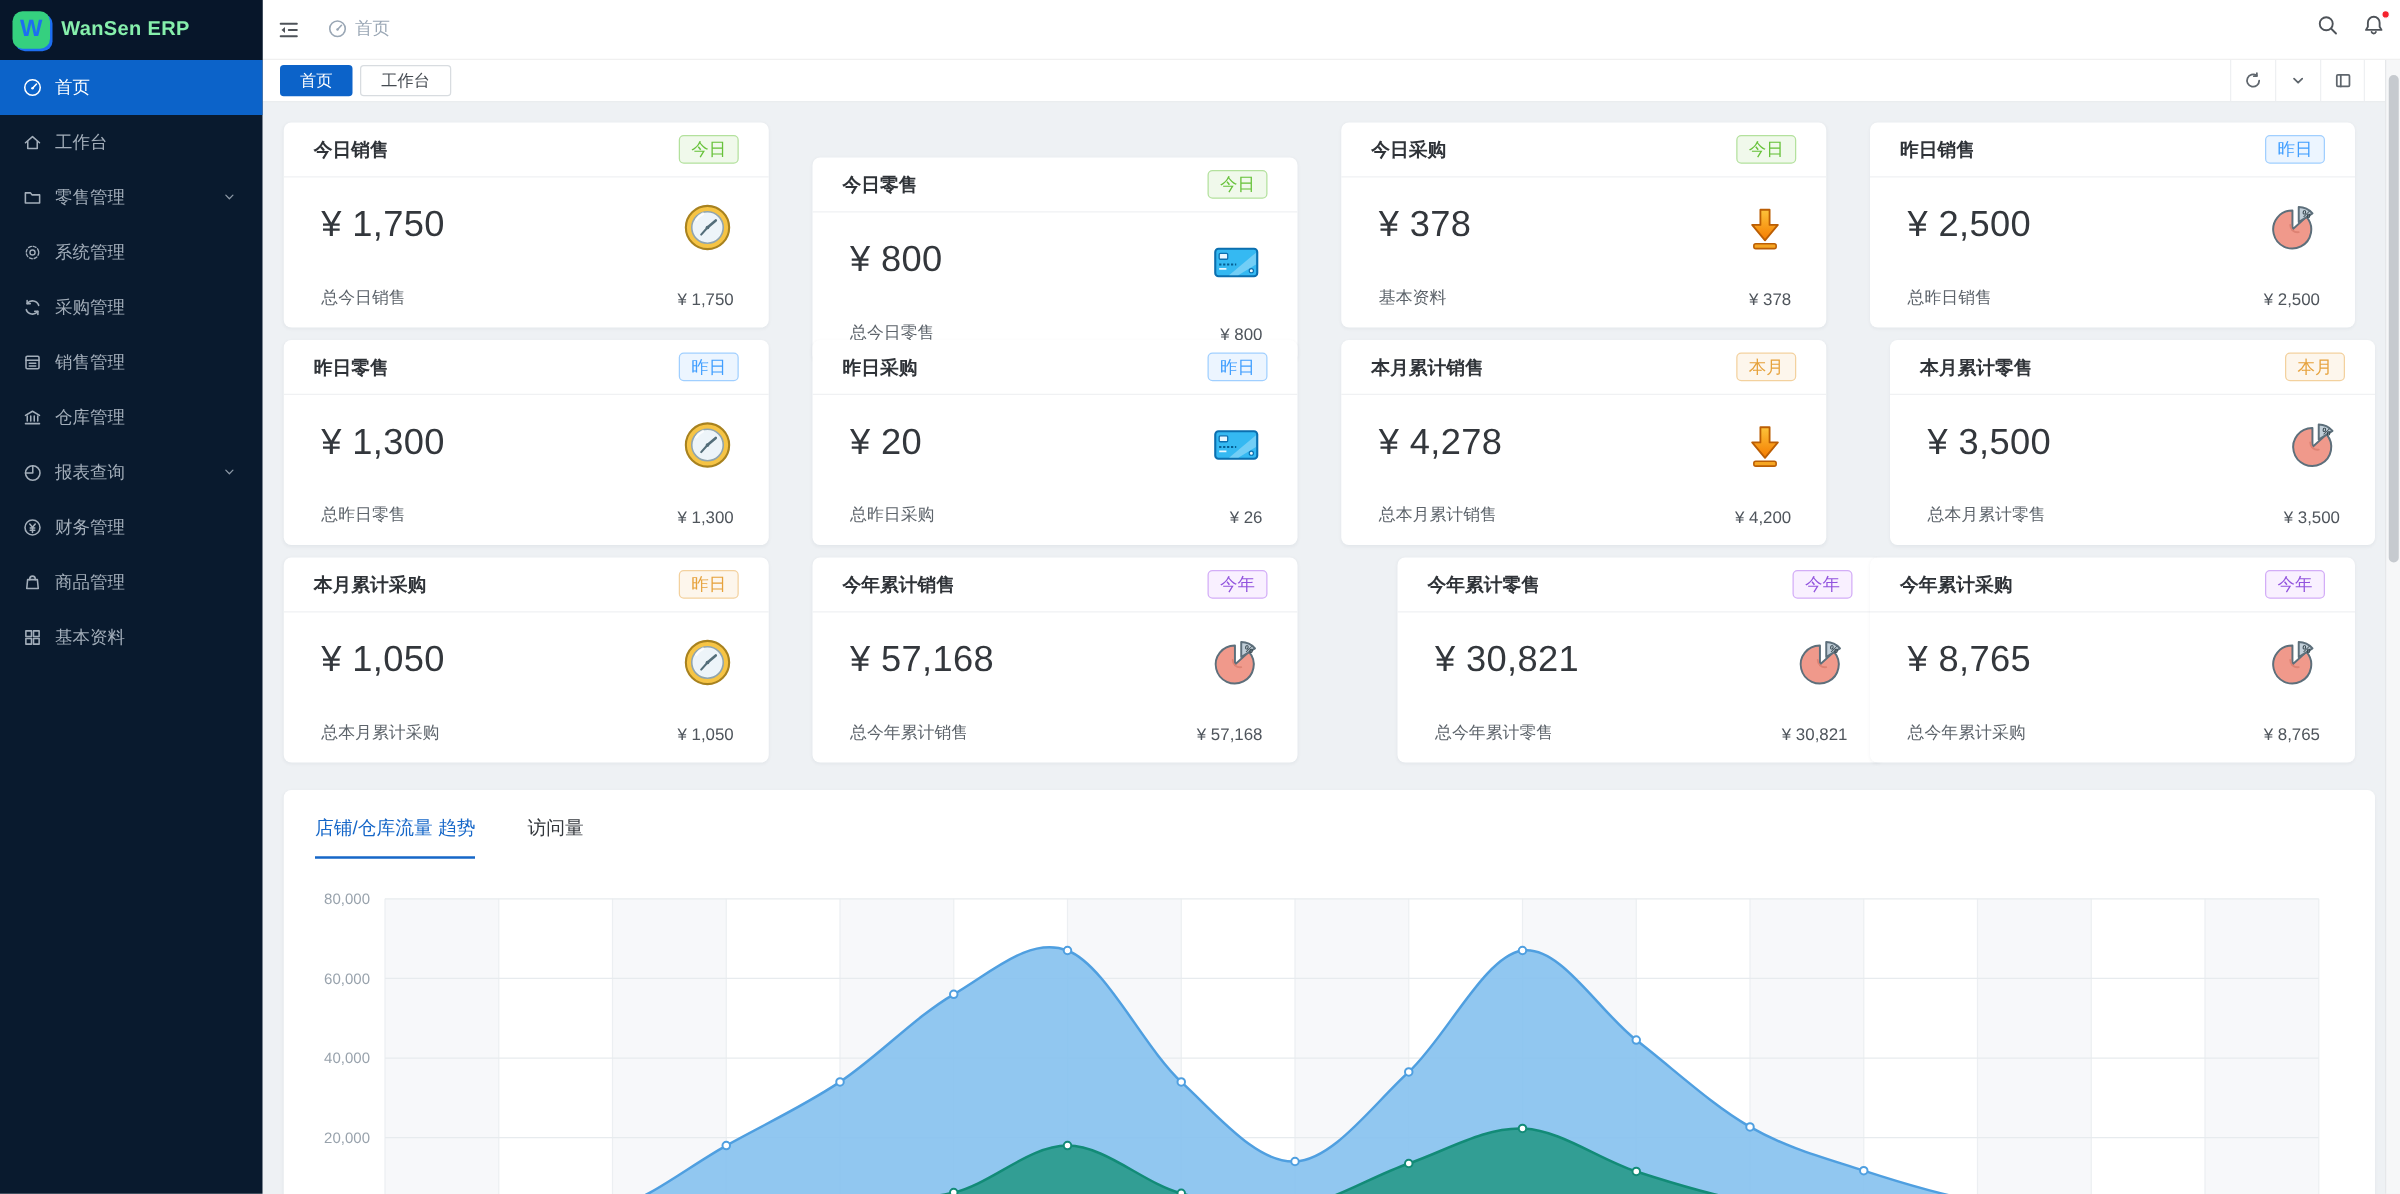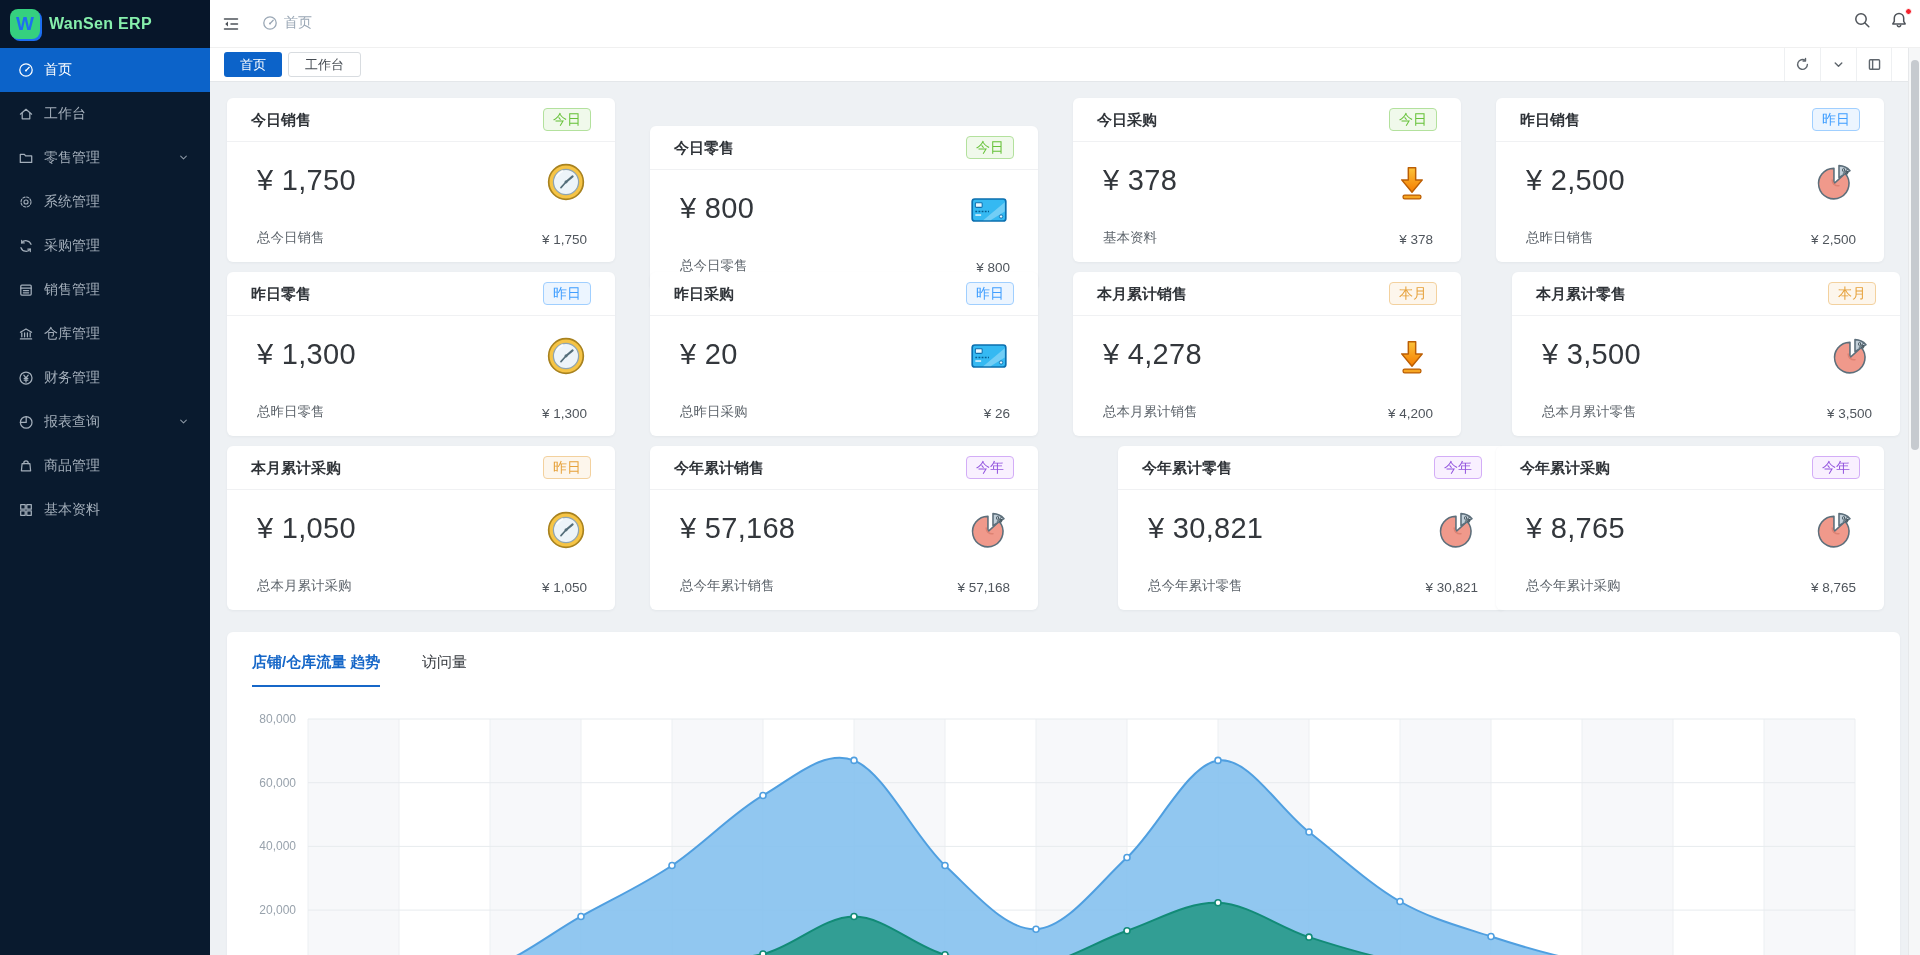--- a/index.html
+++ b/index.html
@@ -36,21 +36,21 @@
   .card-head { position:absolute; left:0; top:0; right:0; height:44px; border-bottom:1px solid #f0f1f3; }
   .card-title { position:absolute; left:24px; top:13px; font-size:15px; font-weight:700; color:#2f3338; }
   .badge { position:absolute; right:24px; top:10px; height:23px; padding:0 9px; display:flex; align-items:center; font-size:14px; border-radius:4px; border:1px solid; }
   .card-value { position:absolute; left:30px; top:66px; font-size:29px; color:#33373c; letter-spacing:.3px; }
   .card-icon { position:absolute; right:28px; top:63px; width:42px; height:42px; }
   .card-foot-label { position:absolute; left:30px; bottom:15px; font-size:13.5px; color:#5d646b; }
   .card-foot-value { position:absolute; right:28px; bottom:15px; font-size:13.5px; color:#4f555c; }
   
   #chart-card { position:absolute; left:227px; top:632px; width:1673px; height:400px; background:#fff; border-radius:6px 6px 0 0; box-shadow:0 1px 3px rgba(15,35,60,.05); }
   .chart-tab { position:absolute; top:21px; font-size:15px; cursor:pointer; }
-  .chart-tab.active { color:#1667c8; font-weight:700; padding-bottom:13px; border-bottom:2.5px solid #1667c8; }
+  .chart-tab.active { color:#1667c8; font-weight:400; padding-bottom:13px; border-bottom:2.5px solid #1667c8; }
   .chart-tab.plain { color:#33373c; }
   #chart-svg-wrap { position:absolute; left:3px; top:68px; width:1680px; height:290px; }
   .ylab { position:absolute; width:62px; text-align:right; font-size:12px; color:#98a2ac; }
   
   #scrollbar { position:absolute; right:0; top:48px; width:12px; height:907px; background:#f6f7f8; border-left:1px solid #e6e8ea; z-index:9; }
   #scroll-thumb { position:absolute; left:1.5px; top:12px; width:8px; height:390px; border-radius:5px; background:#c6cacf; cursor:pointer; }
 </style>
 </head>
 <body>
 
@@ -112,34 +112,34 @@
       <div class="menu-item">
         <span class="mi-icon"><svg viewBox="0 0 16 16">
             <path d="M2.4 6.3 8 3l5.6 3.3"></path>
             <path d="M3.8 6.8v4M6.6 6.8v4M9.4 6.8v4M12.2 6.8v4"></path>
             <path d="M2.4 12.9h11.2"></path>
           </svg></span>
         <span>仓库管理</span>
       </div>
       <div class="menu-item">
         <span class="mi-icon"><svg viewBox="0 0 16 16">
-            <circle cx="8" cy="8" r="6"></circle>
-            <path d="M5.8 5.2 8 7.8l2.2-2.6M6.2 8.4h3.6M6.2 10.2h3.6M8 7.8V12"></path>
-          </svg></span>
-        <span>财务管理</span>
-      </div>
-      <div class="menu-item">
-        <span class="mi-icon"><svg viewBox="0 0 16 16">
             <circle cx="8.2" cy="8.4" r="5.8"></circle>
             <path d="M8.2 2.6v5.8H2.4"></path>
           </svg></span>
         <span>报表查询</span>
         <span class="chev"><svg viewBox="0 0 16 16">
             <path d="M4.5 6.3 8 9.8l3.5-3.5"></path>
           </svg></span>
+      </div>
+      <div class="menu-item">
+        <span class="mi-icon"><svg viewBox="0 0 16 16">
+            <circle cx="8" cy="8" r="6"></circle>
+            <path d="M5.8 5.2 8 7.8l2.2-2.6M6.2 8.4h3.6M6.2 10.2h3.6M8 7.8V12"></path>
+          </svg></span>
+        <span>财务管理</span>
       </div>
       <div class="menu-item">
         <span class="mi-icon"><svg viewBox="0 0 16 16">
             <path d="M4.1 5.7h7.8l.7 7.1H3.4z"></path>
             <path d="M5.8 5.7v-.6a2.2 2.2 0 0 1 4.4 0v.6"></path>
           </svg></span>
         <span>商品管理</span>
       </div>
       <div class="menu-item">
         <span class="mi-icon"><svg viewBox="0 0 16 16">

